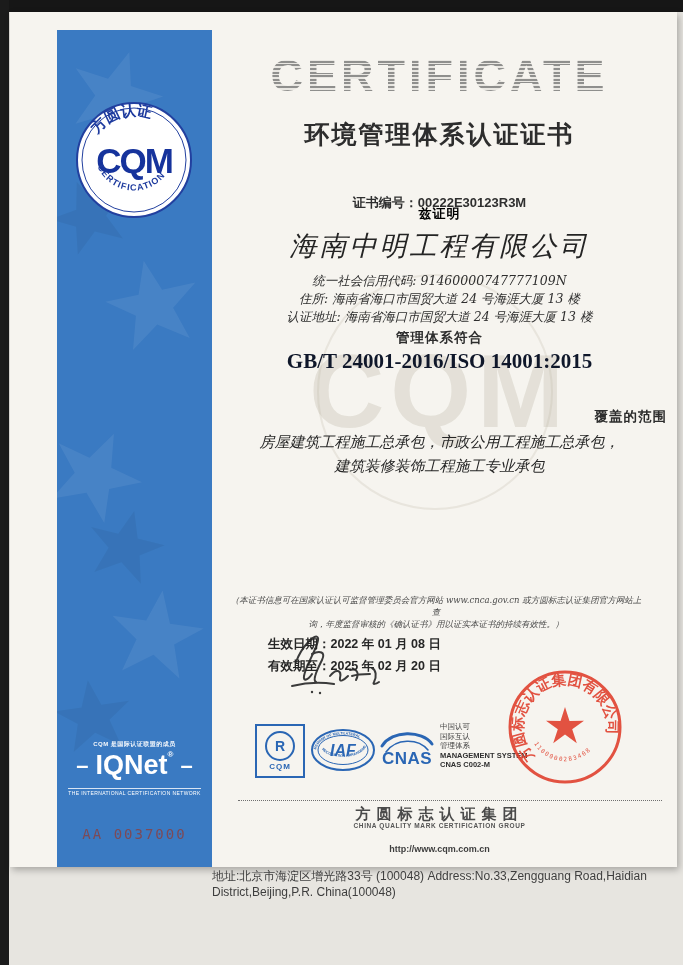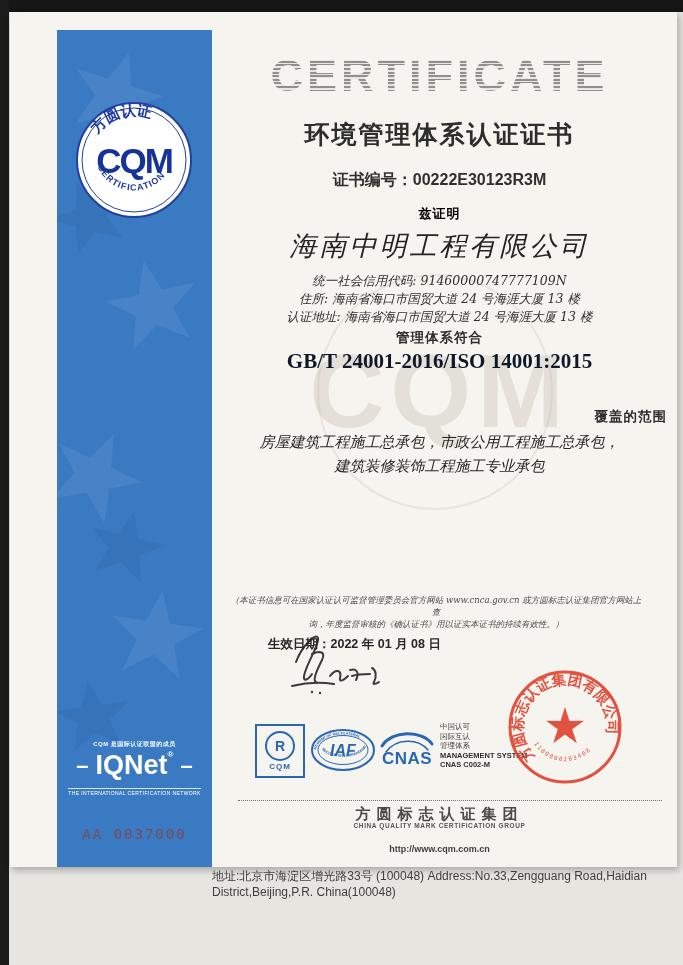--- a/index.html
+++ b/index.html
@@ -20,21 +20,21 @@
   .iqnet-reg{font-size:8px;vertical-align:top;}
   .iqnet-bottom{font-size:5px;letter-spacing:.4px;margin-top:2px;border-top:1px solid rgba(255,255,255,.8);display:inline-block;padding-top:1px;}
   .serial{position:absolute;left:0;top:796px;width:155px;text-align:center;font-size:14px;letter-spacing:2px;color:#7c4a57;font-family:"DejaVu Sans Mono",monospace;}
   
   .main{position:absolute;left:202px;top:0;width:455px;height:855px;}
   .cert-title{position:absolute;left:0;top:38px;width:455px;text-align:center;
     font-weight:bold;font-size:45px;letter-spacing:4px;
     background:repeating-linear-gradient(180deg,#8e8e8c 0px,#90908e 2px,#e9e7e2 2px,#e9e7e2 3.6px);
     -webkit-background-clip:text;background-clip:text;color:transparent;}
   .zh-title{position:absolute;left:0;top:106px;width:455px;text-align:center;font-size:25px;font-weight:bold;color:#2d2d2d;letter-spacing:2px;}
-  .certno{position:absolute;left:0;top:158px;width:455px;text-align:center;font-size:16px;color:#2f2f2f;font-weight:bold;}
+  .certno{position:absolute;left:0;top:182px;width:455px;text-align:center;font-size:13px;color:#2f2f2f;font-weight:bold;}
   .certify{position:absolute;left:0;top:193px;width:455px;text-align:center;font-size:13px;color:#000000;font-weight:bold;letter-spacing:1px;}
   .company{position:absolute;left:0;top:216px;width:455px;text-align:center;font-size:27px;color:#242424;font-family:Liberation Mono, monospace;font-style:italic;letter-spacing:3px;}
   .credit{position:absolute;left:0;top:260px;width:455px;text-align:center;font-size:12.5px;line-height:18px;color:#2e2e2e;font-family:"DejaVu Serif","Liberation Serif",serif;font-style:italic;}
   .conform{position:absolute;left:0;top:317px;width:455px;text-align:center;font-size:13.5px;font-weight:bold;color:#2d2d2d;letter-spacing:1px;}
   .standard{position:absolute;left:0;top:337px;width:455px;text-align:center;font-size:21px;font-weight:bold;color:#0f172a;font-family:"Liberation Serif","DejaVu Serif",serif;}
   .scope-label{position:absolute;left:0;top:396px;width:455px;text-align:right;font-size:13.5px;font-weight:bold;color:#2d2d2d;letter-spacing:1px;}
   .scope{position:absolute;left:0;top:418px;width:455px;text-align:center;font-size:15px;line-height:24px;color:#262626;font-family:"DejaVu Serif","Liberation Serif",serif;font-style:italic;}
   .note{position:absolute;left:18px;top:582px;width:412px;text-align:center;font-size:8.5px;line-height:12px;color:#4a4a4a;font-family:"DejaVu Serif","Liberation Serif",serif;font-style:italic;}
   .signature{position:absolute;left:70px;top:612px;}
   .dates{position:absolute;left:258px;top:621px;font-size:12.5px;font-weight:bold;line-height:22px;color:#262626;}
@@ -145,20 +145,21 @@
           <path d="M68,46 C74,44 78,48 74,56 M70,52 C76,50 82,50 88,50"></path>
           <path d="M90,44 C94,46 95,52 92,58 C90,61 94,60 97,58"></path>
         </g>
         <circle cx="30" cy="68" r="1.2" fill="#3a3a3a"></circle>
         <circle cx="38" cy="69" r="1.2" fill="#3a3a3a"></circle>
       </svg>
     </div>
 
     <div class="dates">
       <div>生效日期：2022 年 01 月 08 日</div>
+      <div>有效期至：2025 年 02 月 20 日</div>
     </div>
 
     <div class="logo-rcqm">
       <div class="rcqm-circle">R</div>
       <div class="rcqm-label">CQM</div>
     </div>
 
     <svg class="logo-iaf" width="66" height="44" viewBox="0 0 66 44">
       <defs>
         <path id="iafTop" d="M7,28 A27,17 0 1 1 59,28"></path>

